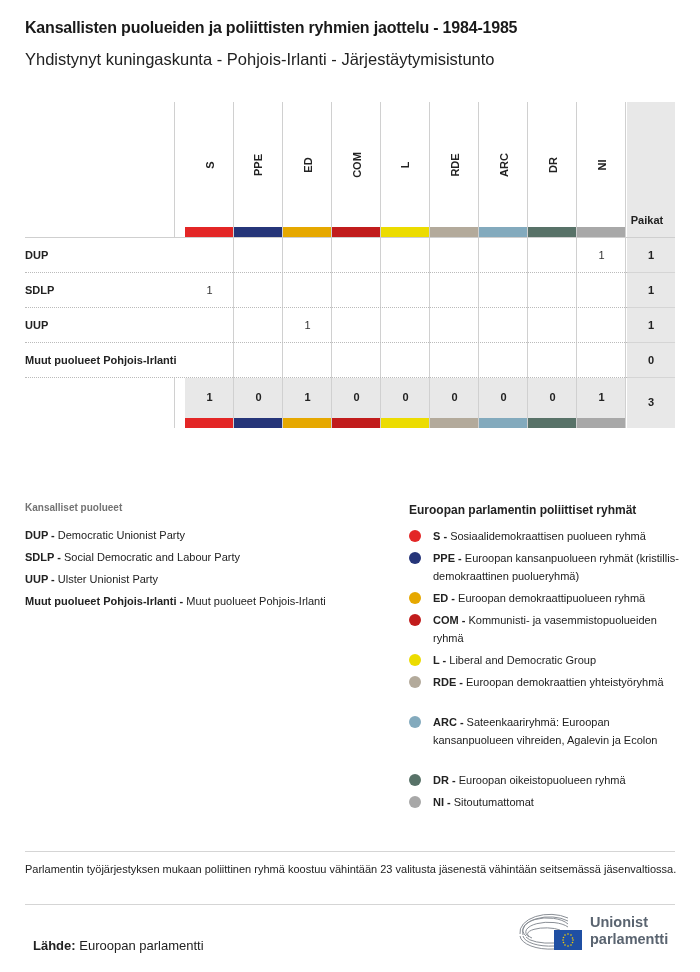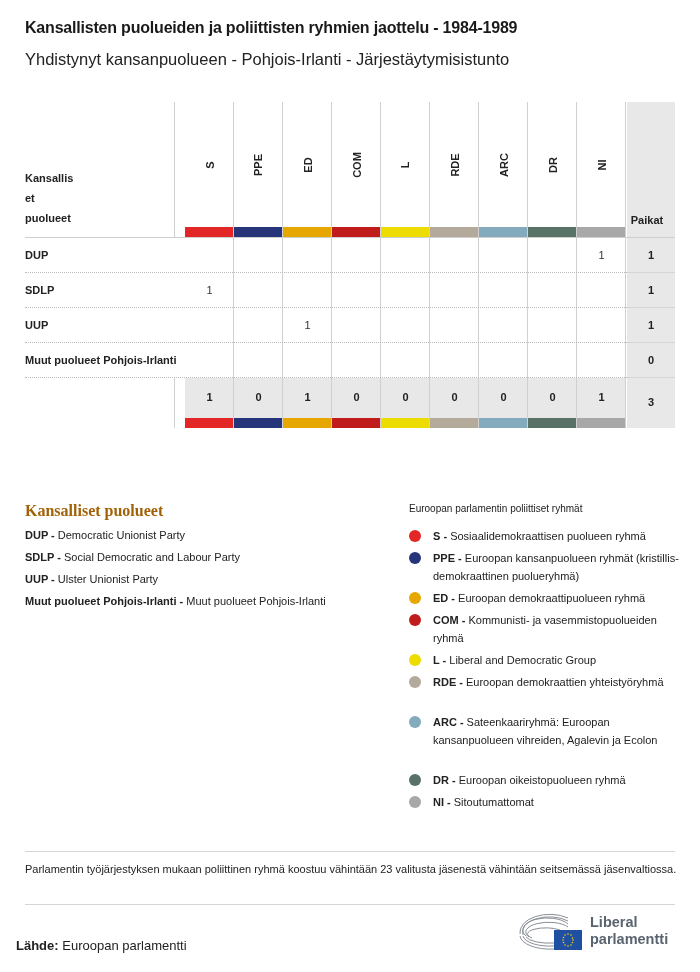--- a/index.html
+++ b/index.html
@@ -17,47 +17,42 @@
   .bar { position: absolute; height: 10px; }
   .rowlabel { position: absolute; left: 25px; font-size: 11px; font-weight: bold; color: #222; white-space: nowrap; }
   .cell { position: absolute; width: 49px; text-align: center; font-size: 11px; color: #333; }
   .totcell { position: absolute; width: 49px; text-align: center; font-size: 11px; font-weight: bold; color: #222; }
   .gray { position: absolute; background: #e8e8e8; }
   .kansallis { position: absolute; left: 25px; top: 168px; font-size: 11px; font-weight: bold; line-height: 20px; color: #222; }
   .paikat-h { position: absolute; left: 627px; width: 40px; top: 214px; text-align: center; font-size: 11px; font-weight: bold; color: #222; }
   .seat { position: absolute; left: 627px; width: 48px; text-align: center; font-size: 11px; font-weight: bold; color: #222; }
 
   
-  .leg-title-left { position: absolute; left: 25px; top: 502px; font-family: Liberation Serif, serif; font-weight: bold; font-size: 16px; color: #a16207; }
+  .leg-title-left { position: absolute; left: 25px; top: 502px; font-family: Liberation Sans, sans-serif; font-weight: bold; font-size: 10px; color: #737373; }
   .leg-left-item { position: absolute; left: 25px; font-size: 11px; color: #222; white-space: nowrap; }
   .leg-left-item b { font-weight: bold; }
-  .leg-title-right { position: absolute; left: 409px; top: 503px; font-size: 10px; font-weight: normal; color: #222; }
+  .leg-title-right { position: absolute; left: 409px; top: 503px; font-size: 12px; font-weight: bold; color: #222; }
   .leg-right-item { position: absolute; left: 409px; width: 270px; font-size: 11px; line-height: 18px; color: #222; }
   .leg-right-item .dot { position: absolute; left: 0; top: 3px; width: 12px; height: 12px; border-radius: 50%; }
   .leg-right-item .txt { position: absolute; left: 24px; width: 250px; }
 
   .footer-line { position: absolute; left: 25px; width: 650px; height: 1px; background: #d5d5d5; }
   .note { position: absolute; left: 25px; top: 860px; width: 660px; font-size: 11px; line-height: 18px; color: #222; }
-  .source { position: absolute; left: 16px; top: 938px; font-size: 13px; color: #222; }
+  .source { position: absolute; left: 33px; top: 938px; font-size: 13px; color: #222; }
   .source b { font-weight: bold; }
   .logo { position: absolute; left: 518px; top: 912px; width: 160px; height: 42px; }
   .logo-text { position: absolute; left: 72px; top: 2px; font-size: 14.5px; font-weight: bold; line-height: 17px; color: #5a6470; }
 </style>
 </head>
 <body>
 
-<div class="title">Kansallisten puolueiden ja poliittisten ryhmien jaottelu - 1984-1989</div>
-<div class="subtitle">Yhdistynyt kansanpuolueen - Pohjois-Irlanti - Järjestäytymisistunto</div>
+<div class="title">Kansallisten puolueiden ja poliittisten ryhmien jaottelu - 1984-1985</div>
+<div class="subtitle">Yhdistynyt kuningaskunta - Pohjois-Irlanti - Järjestäytymisistunto</div>
 
 <div class="tbl" id="tbl">
-  <div class="kansallis">
-    <div>Kansallis</div>
-    <div>et</div>
-    <div>puolueet</div>
-  </div>
   <div class="gray" style="left:627px; top:102px; width:48px; height:326px;"></div>
   <div class="paikat-h">Paikat</div>
 <div class="gray" style="left:185px;top:378px;width:441px;height:40px;"></div>
     <div class="vline" style="left:174px;top:102px;height:135px;"></div>
     <div class="vline" style="left:174px;top:378px;height:50px;"></div>
     <div class="hline" style="left:25px;top:237px;width:650px;"></div>
     <div class="colhead" style="left:185px;">
       <span>S</span>
     </div>
     <div class="bar" style="left:185px;top:227px;width:48px;background:#e32626;"></div>
@@ -221,16 +216,16 @@
         <circle cx="53" cy="33" r="0.8"></circle>
       <circle cx="50" cy="34" r="0.8"></circle>
         <circle cx="47" cy="33" r="0.8"></circle>
         <circle cx="45.5" cy="30.5" r="0.8"></circle>
       <circle cx="45" cy="28" r="0.8"></circle>
         <circle cx="45.5" cy="25.5" r="0.8"></circle>
         <circle cx="47" cy="23" r="0.8"></circle>
     </g>
   </svg>
   <div class="logo-text">
-    <div>Liberal</div>
+    <div>Unionist</div>
     <div>parlamentti</div>
   </div>
 </div>
 
 </body></html>

